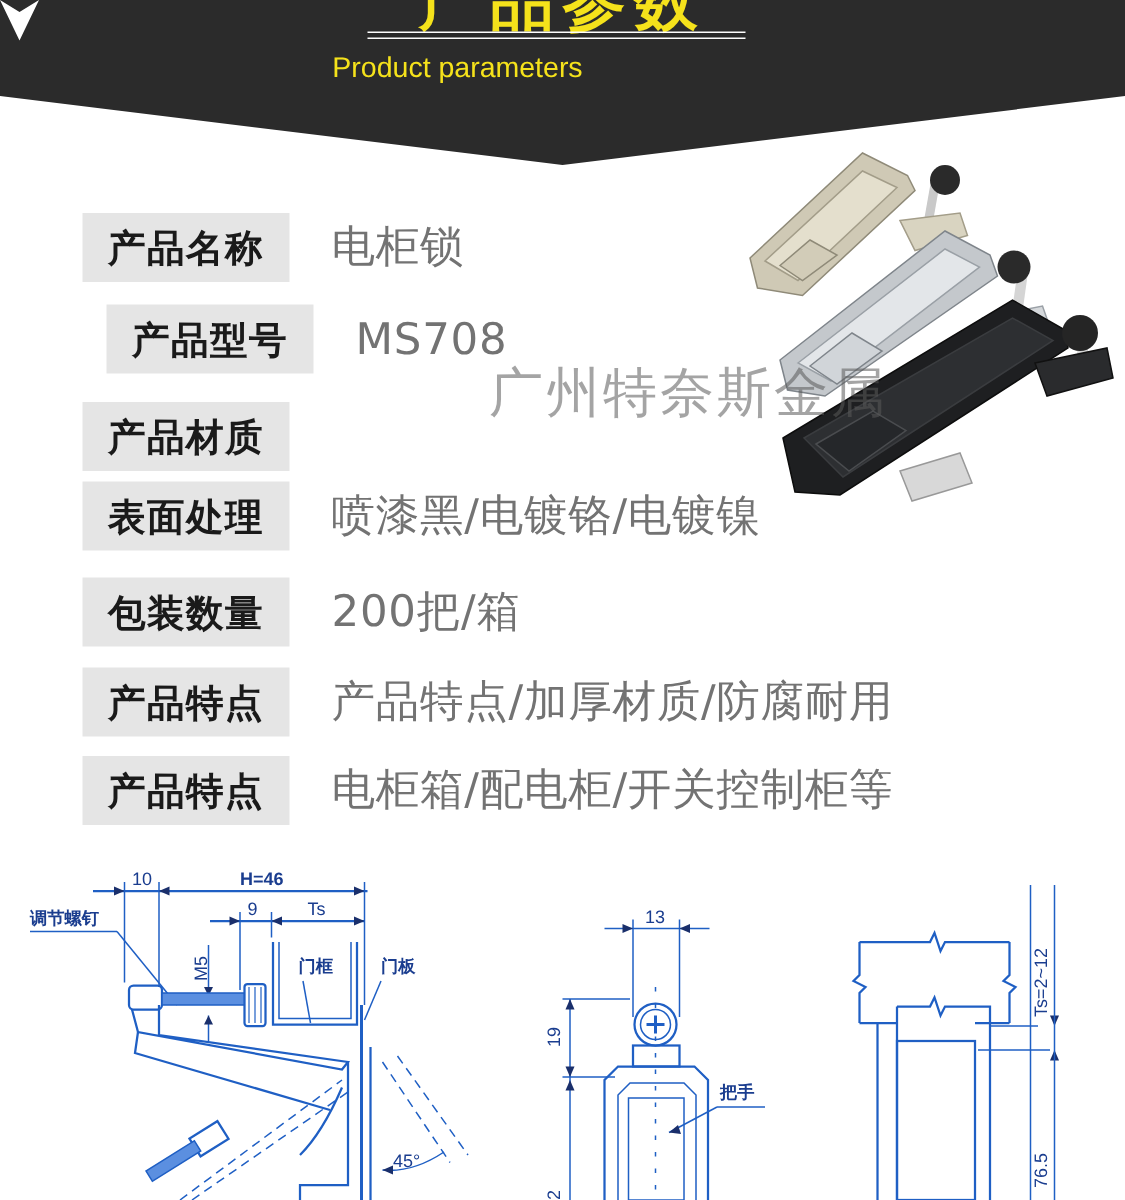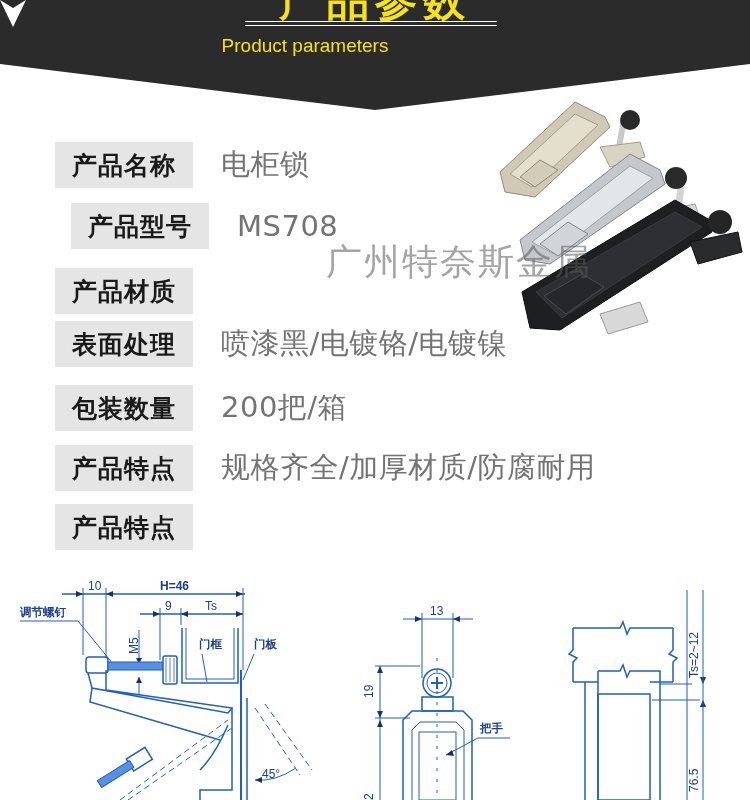--- a/index.html
+++ b/index.html
@@ -112,24 +112,25 @@
 <div class="param-row" style="top:321px;">
   <div class="param-label">表面处理</div>
   <div class="param-value">喷漆黑/电镀铬/电镀镍</div>
 </div>
 <div class="param-row" style="top:385px;text-align:right;">
   <div class="param-label">包装数量</div>
   <div class="param-value">200把/箱</div>
 </div>
 <div class="param-row" style="top:445px;">
   <div class="param-label">产品特点</div>
-  <div class="param-value">规格齐全/加厚材质/防腐耐用</div>
+  <div class="param-value">产品特点/加厚材质/防腐耐用</div>
 </div>
 <div class="param-row" style="top:504px;">
   <div class="param-label">产品特点</div>
+  <div class="param-value">电柜箱/配电柜/开关控制柜等</div>
 </div>
 
 <div class="drawing">
   <svg width="750" height="230" viewBox="0 0 750 230" fill="none" stroke="#1f5fc4" stroke-width="1.5">
 
     <g>
 
       <line x1="62" y1="24" x2="245" y2="24"></line>
       <line x1="83" y1="18" x2="83" y2="85" stroke-width="1"></line>
       <line x1="106" y1="18" x2="106" y2="88" stroke-width="1"></line>

